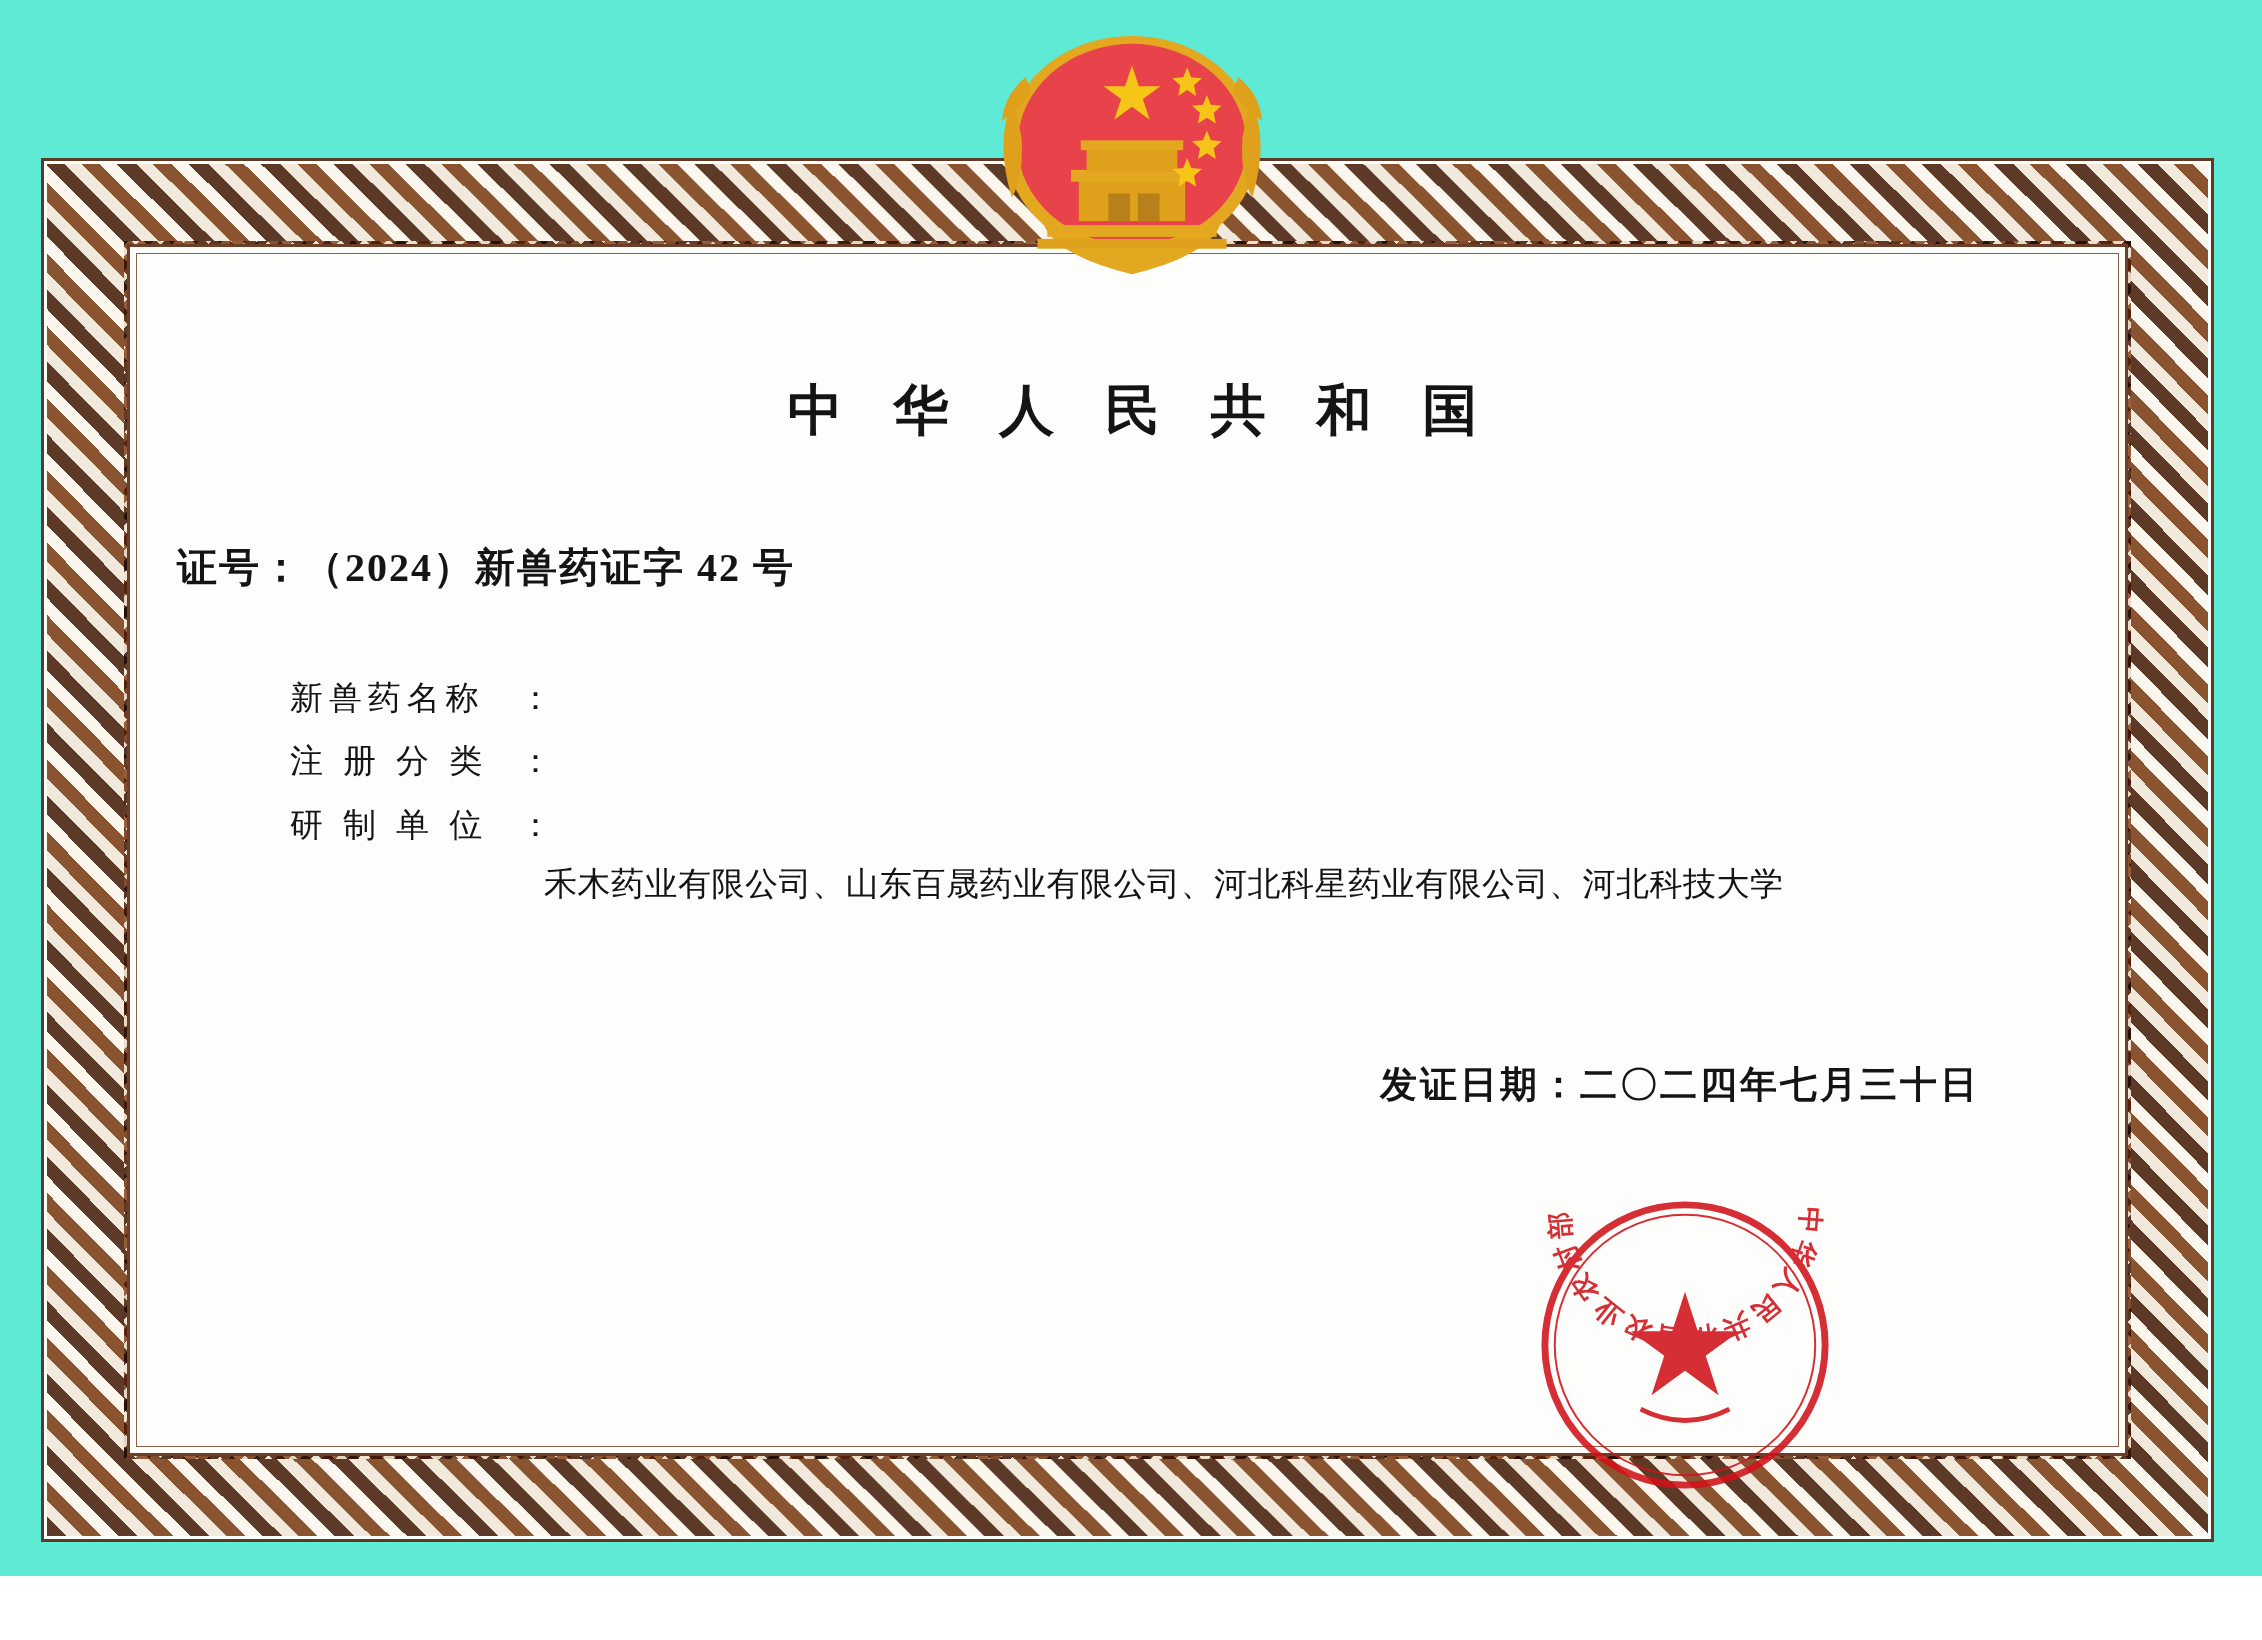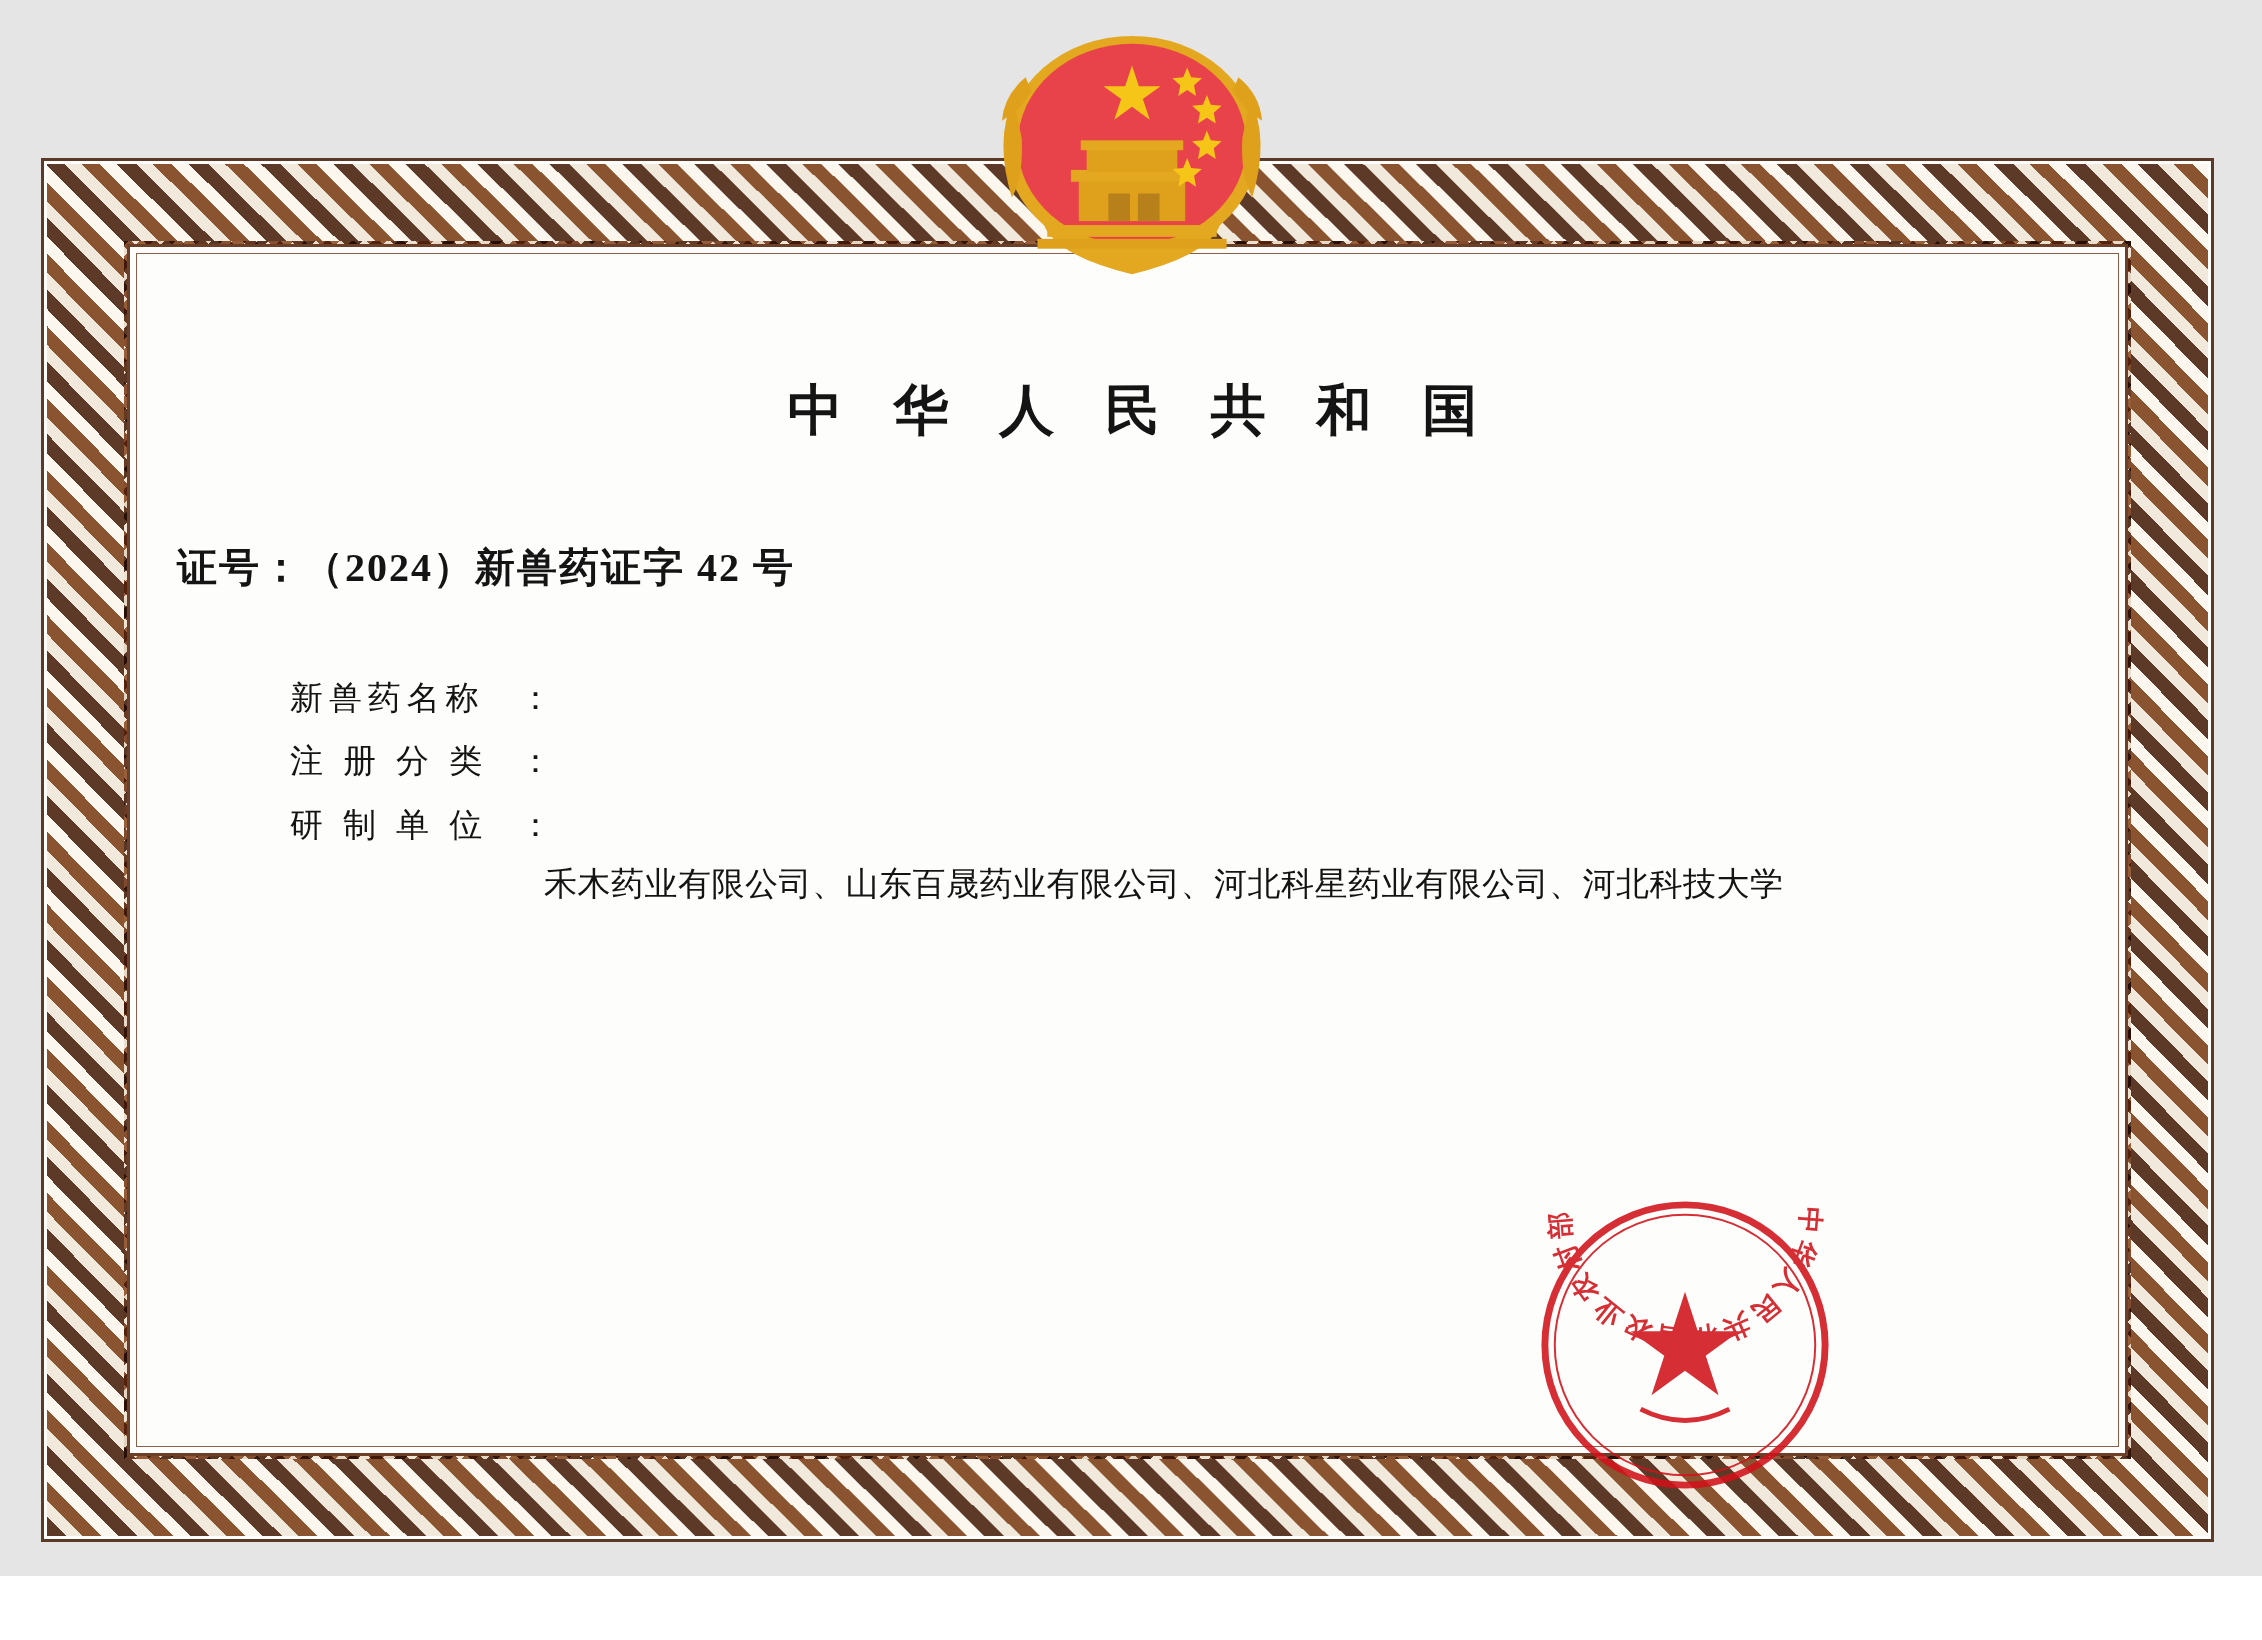--- a/index.html
+++ b/index.html
@@ -14,21 +14,21 @@
     overflow: hidden;
     position: relative;
   }
 
   
   .certificate {
     position: absolute;
     left: 0; top: 0;
     width: 2263px;
     height: 1576px;
-    background: #e5e5e5;
+    background: #5eead4;
   }
 
   
   .border-outer {
     position: absolute;
     left: 41px;
     top: 158px;
     width: 2173px;
     height: 1384px;
     box-sizing: border-box;
@@ -256,20 +256,21 @@
 
       <div class="field-row">
         <span class="field-label">研 制 单 位</span>
         <span class="field-colon">：</span>
       </div>
       <div class="field-value-2">禾木药业有限公司、山东百晟药业有限公司、河北科星药业有限公司、河北科技大学</div>
 
     </div>
 
 
+    <div class="issue-date">发证日期：二〇二四年七月三十日</div>
 
   </div>
 
   <div class="seal">
     <svg width="296" height="296" viewBox="0 0 300 300" xmlns="http://www.w3.org/2000/svg">
       <g fill="none" stroke="#d1121a" stroke-width="7">
         <circle cx="150" cy="150" r="142"></circle>
       </g>
       <circle cx="150" cy="150" r="132" fill="none" stroke="#d1121a" stroke-width="2"></circle>
 

